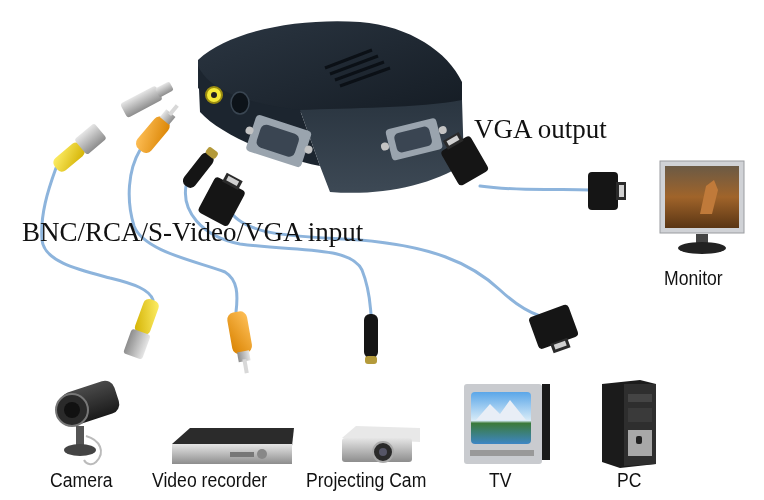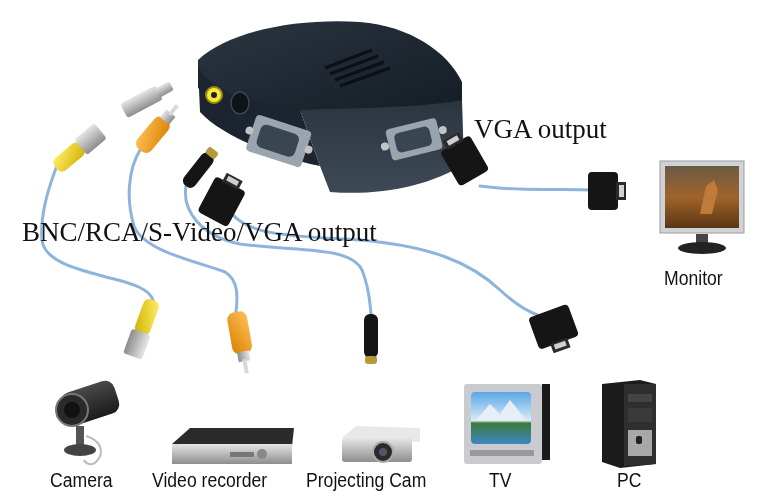--- a/index.html
+++ b/index.html
@@ -213,21 +213,21 @@
   <g>
     <path d="M602,384 L640,380 L656,384 L656,464 L620,468 L602,462 Z" fill="#1b1b1b"></path>
     <path d="M624,384 L656,384 L656,464 L624,466 Z" fill="#2e2e2e"></path>
     <rect x="628" y="394" width="24" height="8" fill="#444"></rect>
     <rect x="628" y="408" width="24" height="14" fill="#3a3a3a"></rect>
     <rect x="628" y="430" width="24" height="26" fill="#a8a8a8"></rect>
     <rect x="636" y="436" width="6" height="8" rx="2" fill="#222"></rect>
   </g>
 </svg>
 
-<div id="title-input" class="label-serif">BNC/RCA/S-Video/VGA output</div>
+<div id="title-input" class="label-serif">BNC/RCA/S-Video/VGA input</div>
 <div id="title-output" class="label-serif">VGA output</div>
 
 <div id="lbl-monitor" class="label-sans">Monitor</div>
 <div id="lbl-camera" class="label-sans dev-label">Camera</div>
 <div id="lbl-recorder" class="label-sans dev-label">Video recorder</div>
 <div id="lbl-projector" class="label-sans dev-label">Projecting Cam</div>
 <div id="lbl-tv" class="label-sans dev-label">TV</div>
 <div id="lbl-pc" class="label-sans dev-label">PC</div>
 </div>
 

